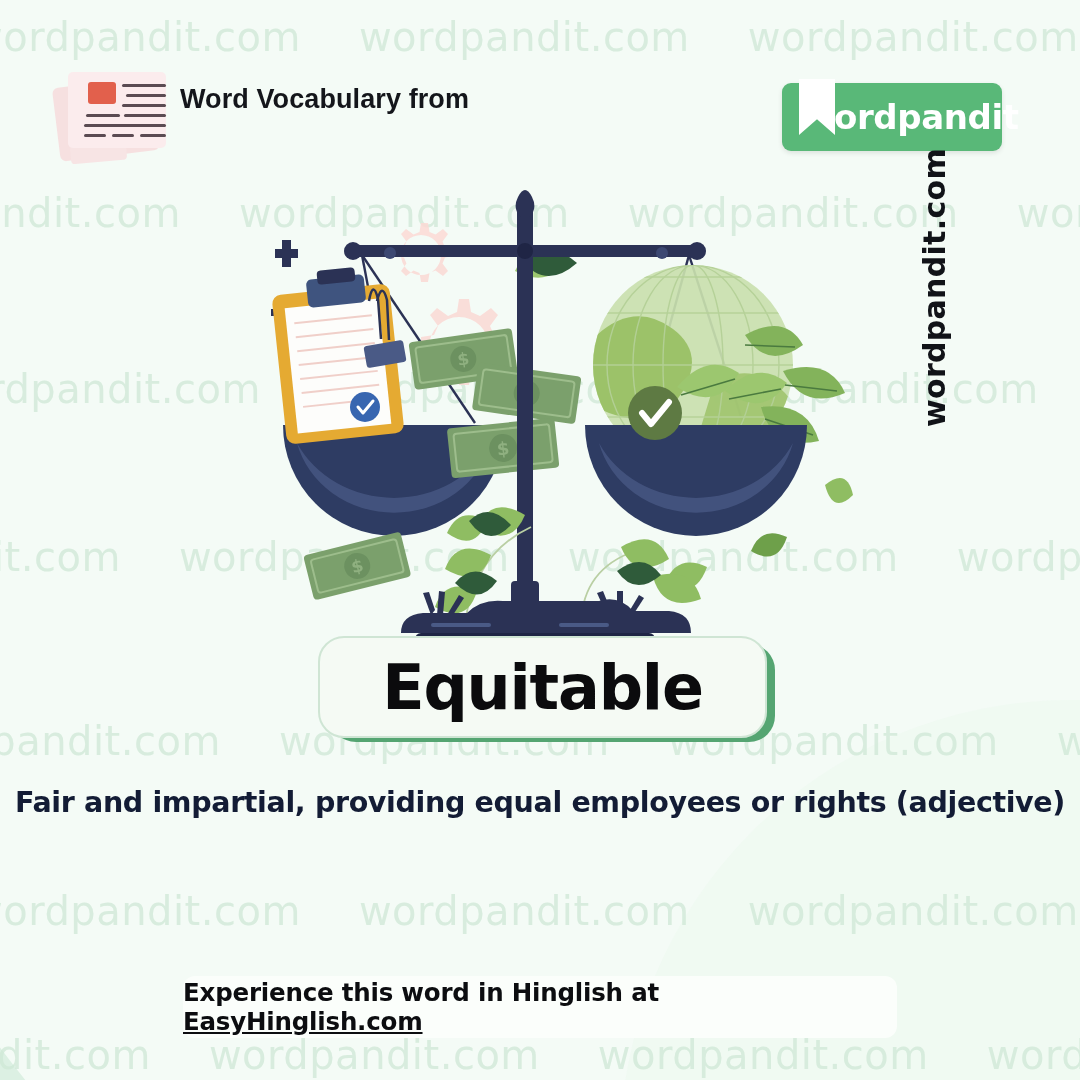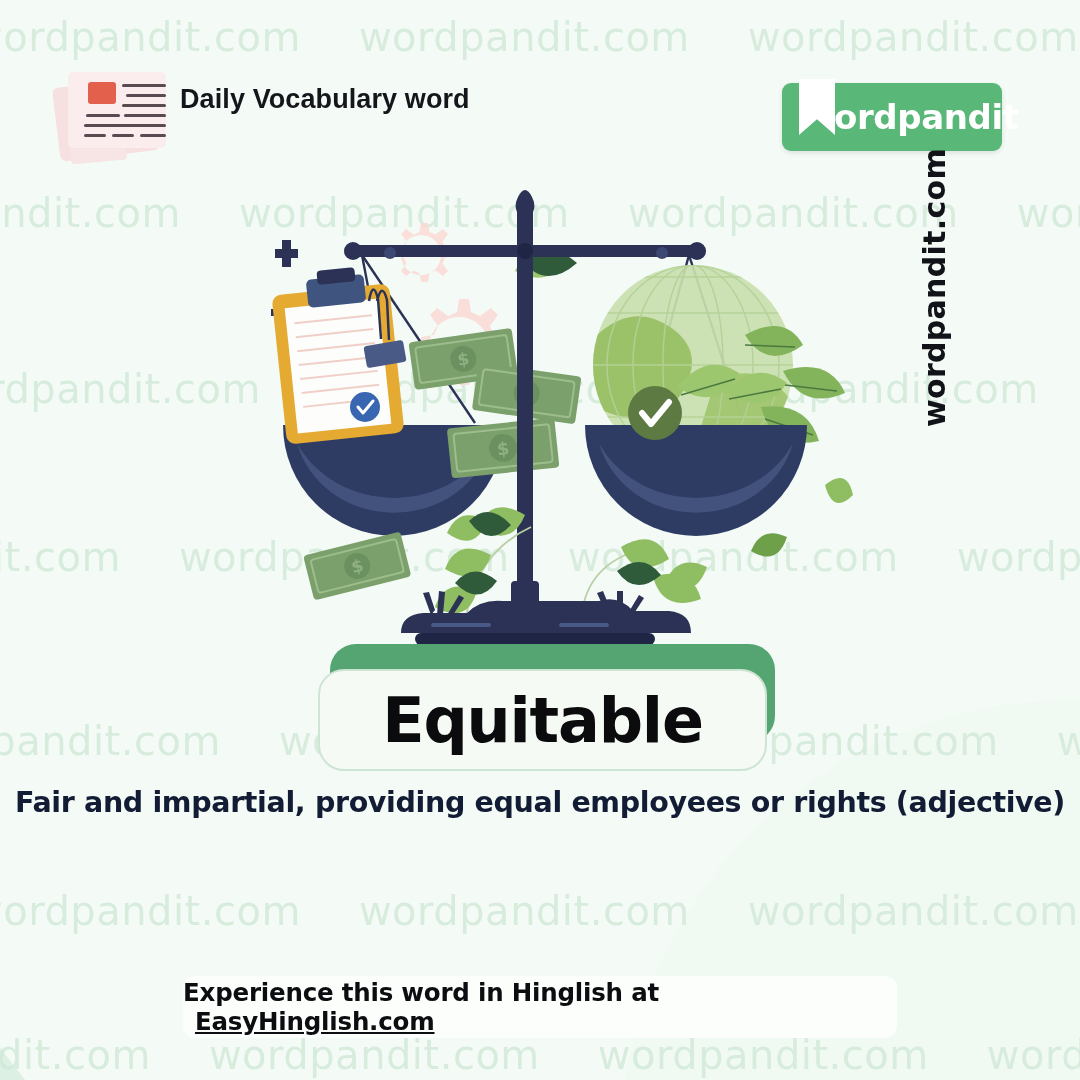--- a/index.html
+++ b/index.html
@@ -90,21 +90,21 @@
   .illo{position:absolute;left:225px;top:185px;width:640px;height:480px;}
 
   
   .word-shadow{
     position:absolute;left:330px;top:644px;width:445px;height:98px;
     background:#55a572;border-radius:26px;
   }
   .word-card{
     position:absolute;left:318px;top:636px;width:445px;height:98px;
     background:#f5faf4;border:2px solid #cfe5d4;border-radius:26px;
-    display:flex;align-items:center;justify-content:center;margin-top:33px;
+    display:flex;align-items:center;justify-content:center;
   }
   .word-text{
     font-size:62px;font-weight:bold;color:#0b0b0d;letter-spacing:-1.2px;
     font-family:"DejaVu Sans", sans-serif;
   }
 
   
   .defs{position:absolute;left:0;top:775px;width:1080px;text-align:center;}
   .def-line{
     font-size:28.5px;font-weight:bold;color:#131c35;
@@ -115,21 +115,21 @@
   
   .footer{
     position:absolute;left:183px;top:976px;width:714px;height:62px;
     background:#fbfefb;border-radius:12px;
     display:flex;align-items:center;justify-content:center;
   }
   .footer-text{
     font-size:24.5px;font-weight:bold;color:#0c0d10;letter-spacing:-.2px;
     font-family:"DejaVu Sans", sans-serif;
   }
-  .footer-link{text-decoration:underline;margin-left:12px;}
+  .footer-link{text-decoration:underline;}
 </style>
 </head>
 <body>
 
 <div class="stage">
 
   <div class="bg-base"></div>
   <div class="bg-light-diag"></div>
   <div class="bg-light-diag2"></div>
 
@@ -154,21 +154,21 @@
         <div class="np-line" style="left:54px;top:32px;width:44px;"></div>
         <div class="np-line" style="left:18px;top:42px;width:34px;"></div>
         <div class="np-line" style="left:56px;top:42px;width:42px;"></div>
         <div class="np-line" style="left:16px;top:52px;width:82px;"></div>
         <div class="np-line" style="left:16px;top:62px;width:22px;"></div>
         <div class="np-line" style="left:44px;top:62px;width:22px;"></div>
         <div class="np-line" style="left:72px;top:62px;width:26px;"></div>
       </div>
     </div>
     <div class="hdr-title">
-      <div>Daily Vocabulary word</div>
+      <div>Word Vocabulary from</div>
     </div>
 
     <div class="logo">
       <div class="logo-bookmark"></div>
       <div class="logo-text">ordpandit</div>
     </div>
   </div>
 
   <div class="vert-text">wordpandit.com</div>
 

